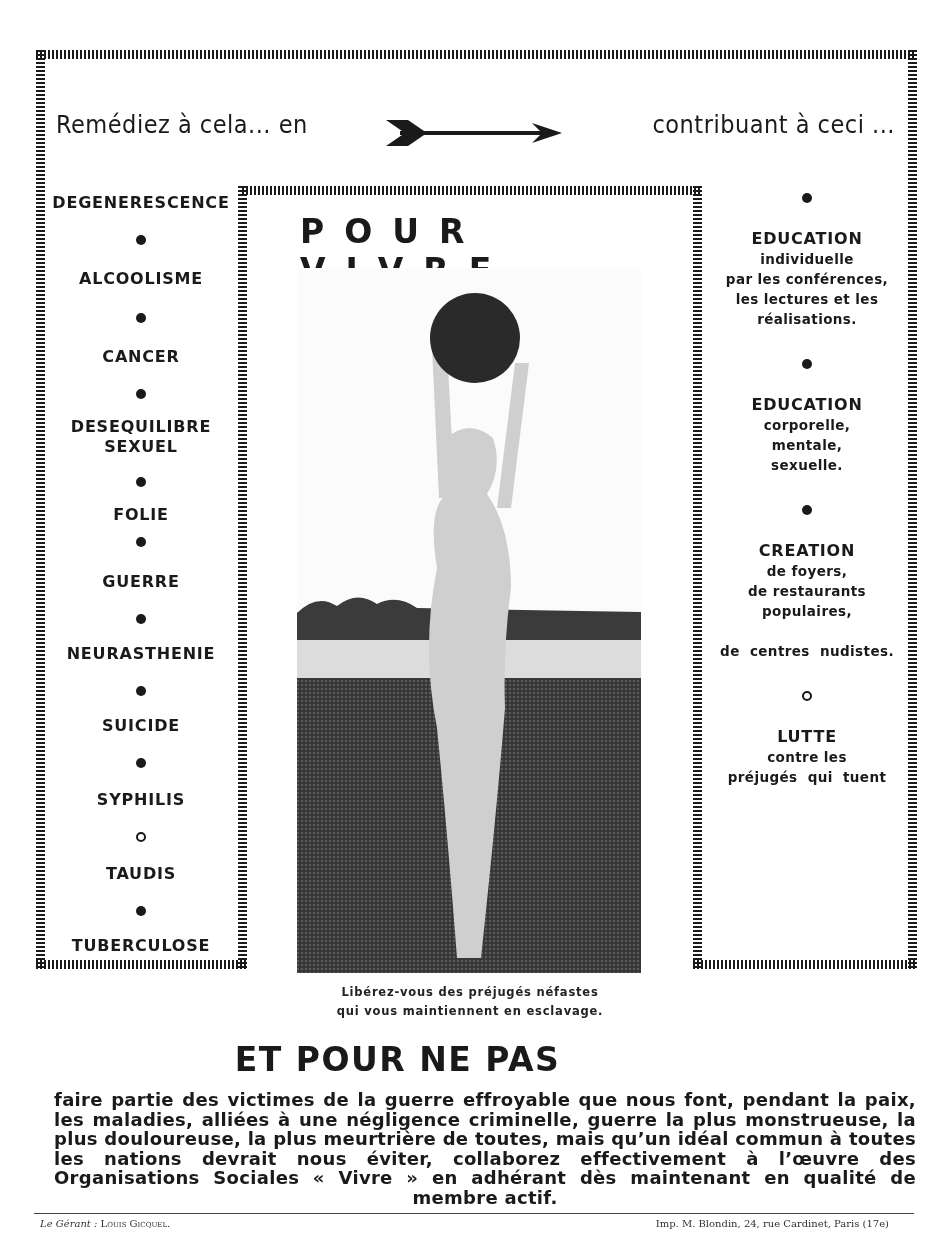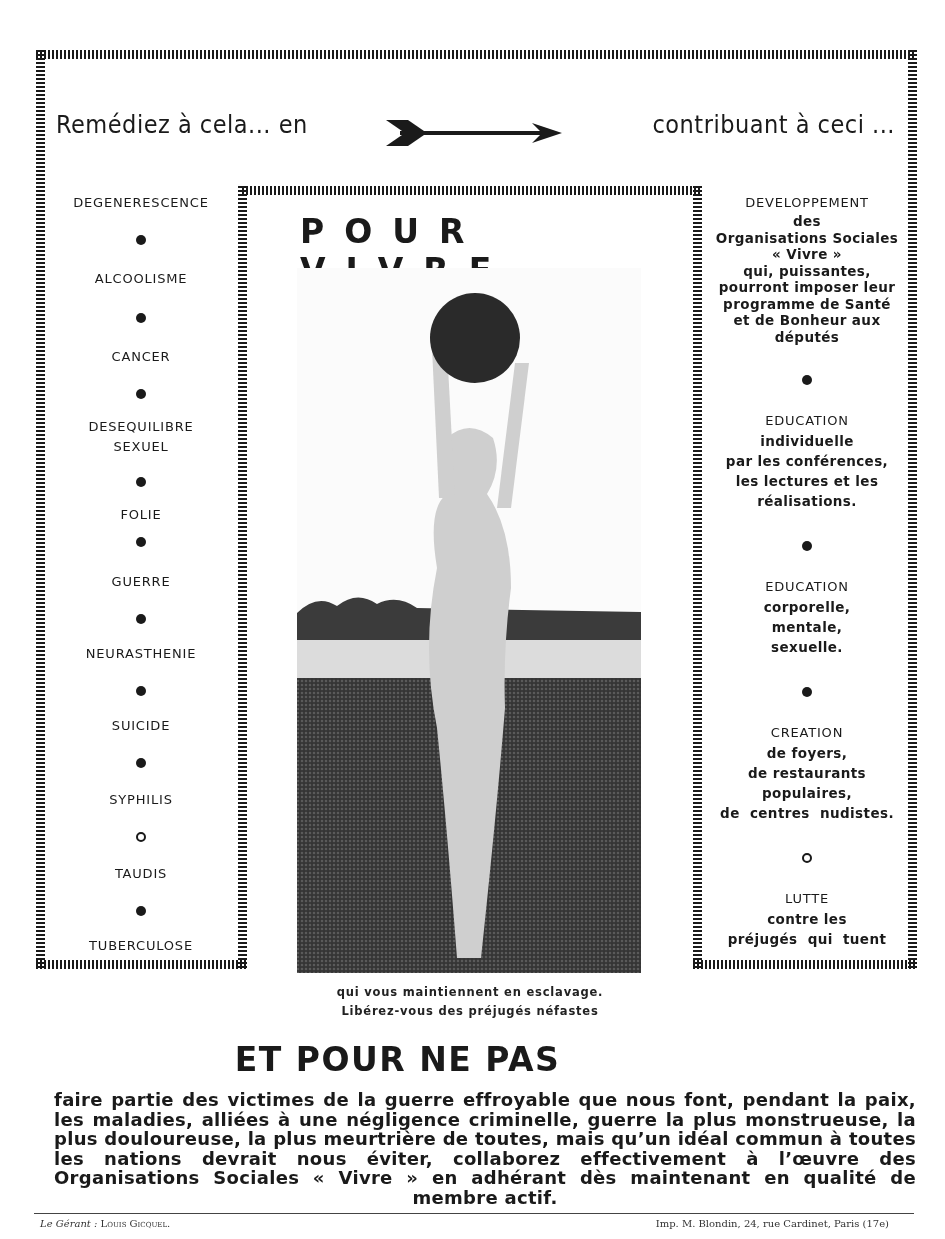--- a/index.html
+++ b/index.html
@@ -12,21 +12,21 @@
     background: repeating-linear-gradient(180deg, #1a1a1a 0 2px, transparent 2px 4px); }
 
   .headline { position: absolute; top: 110px; font-family: "DejaVu Sans Condensed", "DejaVu Sans", sans-serif; font-size: 25px; letter-spacing: 0.5px; }
   #hl-left { left: 56px; }
   #hl-right { right: 50px; }
   #arrow { position: absolute; left: 386px; top: 118px; width: 176px; height: 30px; }
 
   .col { position: absolute; text-align: center; font-weight: bold; }
   .col-left { left: 46px; width: 190px; top: 193px; }
   .col-right { left: 712px; width: 190px; top: 193px; }
-  .item-title { font-size: 13px; font-weight: normal; letter-spacing: 0.8px; line-height: 20px; }
+  .item-title { font-size: 16px; font-weight: bold; letter-spacing: 0.8px; line-height: 20px; }
   .item-sub { font-size: 13.5px; line-height: 20px; letter-spacing: 0.4px; }
   .dot { display: block; margin: 0 auto; width: 10px; height: 10px; border-radius: 50%; background: #1a1a1a; }
   .dot.hollow { background: transparent; border: 2px solid #1a1a1a; width: 6px; height: 6px; }
 
   #pour-vivre { position: absolute; left: 300px; top: 212px; width: 355px; text-align: left; font-size: 33px; letter-spacing: 20px; font-weight: bold; }
 
   #photo { position: absolute; left: 297px; top: 268px; width: 344px; height: 705px; overflow: hidden; }
 
   #caption { position: absolute; left: 300px; top: 983px; width: 340px; text-align: center; font-size: 11.5px; line-height: 19px; letter-spacing: 0.8px; font-weight: bold; color: #222; }
 
@@ -109,36 +109,25 @@
 
   <path d="M150,170 Q172,150 196,170 Q206,200 190,226 Q214,260 214,320 Q206,380 208,440 Q200,540 184,690 L160,690 Q150,560 140,460 Q124,380 140,300 Q130,240 150,226 Q140,200 150,170 Z" fill="#cfcfcf"></path>
 
   <path d="M135,80 L150,80 L158,230 L142,230 Z" fill="#cfcfcf"></path>
   <path d="M218,95 L232,95 L214,240 L200,240 Z" fill="#cfcfcf"></path>
 
   <circle cx="178" cy="70" r="45" fill="#2a2a2a"></circle>
 </svg>
 
 <div id="caption">
+  <div>Libérez-vous des préjugés néfastes</div>
   <div>qui vous maintiennent en esclavage.</div>
-  <div>Libérez-vous des préjugés néfastes</div>
 </div>
 
 <div class="col col-right">
-  <div style="margin-bottom:30px;">
-    <div class="item-title">DEVELOPPEMENT</div>
-    <div class="item-sub" style="line-height:16.5px;">des</div>
-    <div class="item-sub" style="line-height:16.5px;">Organisations Sociales</div>
-    <div class="item-sub" style="line-height:16.5px;">« Vivre »</div>
-    <div class="item-sub" style="line-height:16.5px;">qui,  puissantes,</div>
-    <div class="item-sub" style="line-height:16.5px;">pourront imposer leur</div>
-    <div class="item-sub" style="line-height:16.5px;">programme de Santé</div>
-    <div class="item-sub" style="line-height:16.5px;">et de Bonheur aux</div>
-    <div class="item-sub" style="line-height:16.5px;">députés</div>
-  </div>
   <span class="dot" style="margin-bottom:26px;"></span>
   <div style="margin-bottom:30px;">
     <div class="item-title">EDUCATION</div>
     <div class="item-sub">individuelle</div>
     <div class="item-sub">par les conférences,</div>
     <div class="item-sub">les lectures et les</div>
     <div class="item-sub">réalisations.</div>
   </div>
   <span class="dot" style="margin-bottom:26px;"></span>
   <div style="margin-bottom:30px;">
@@ -146,21 +135,21 @@
     <div class="item-sub">corporelle,</div>
     <div class="item-sub">mentale,</div>
     <div class="item-sub">sexuelle.</div>
   </div>
   <span class="dot" style="margin-bottom:26px;"></span>
   <div style="margin-bottom:30px;">
     <div class="item-title">CREATION</div>
     <div class="item-sub">de foyers,</div>
     <div class="item-sub">de restaurants</div>
     <div class="item-sub">populaires,</div>
-    <div class="item-sub" style="white-space:pre;">de  centres  nudistes.</div>
+    <div class="item-sub" style="white-space:pre;margin-top:20px;">de  centres  nudistes.</div>
   </div>
   <span class="dot hollow" style="margin-bottom:26px;"></span>
   <div>
     <div class="item-title">LUTTE</div>
     <div class="item-sub">contre les</div>
     <div class="item-sub" style="white-space:pre;">préjugés  qui  tuent</div>
   </div>
 </div>
 
 <div id="et-pour">ET POUR NE PAS</div>

